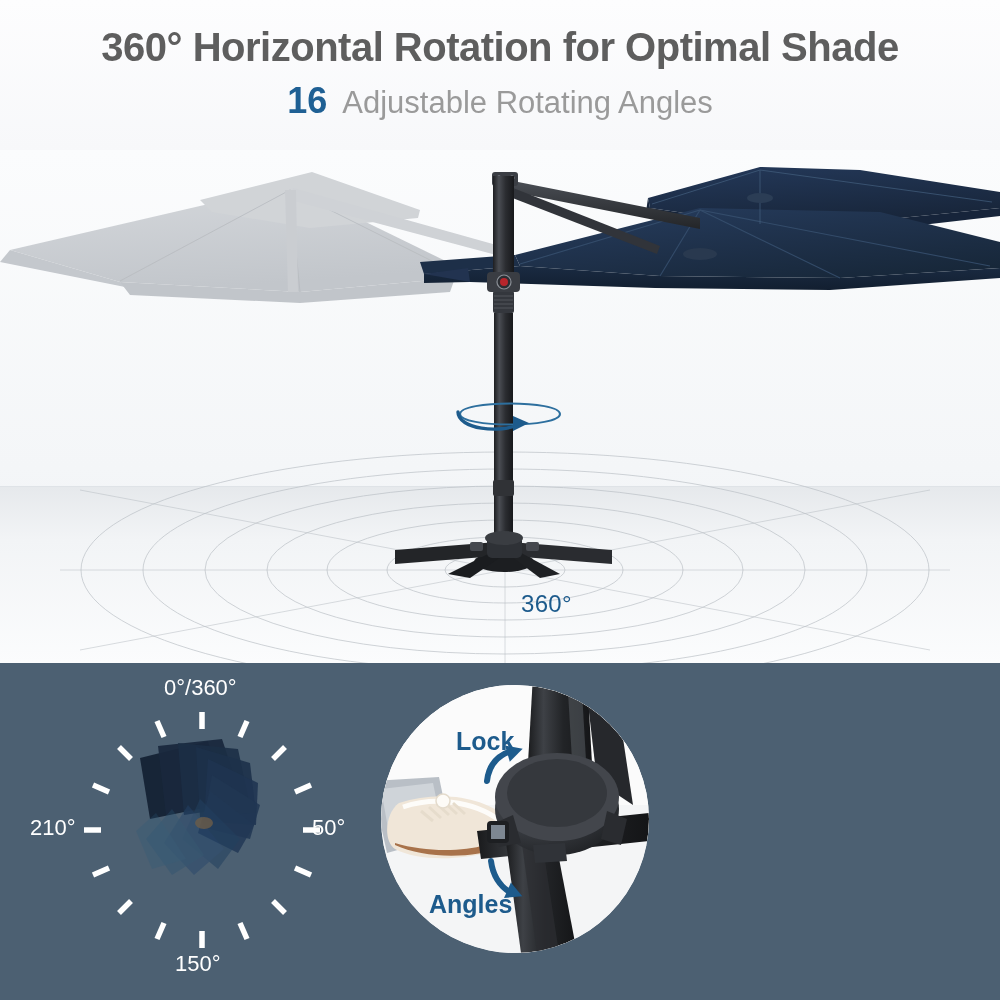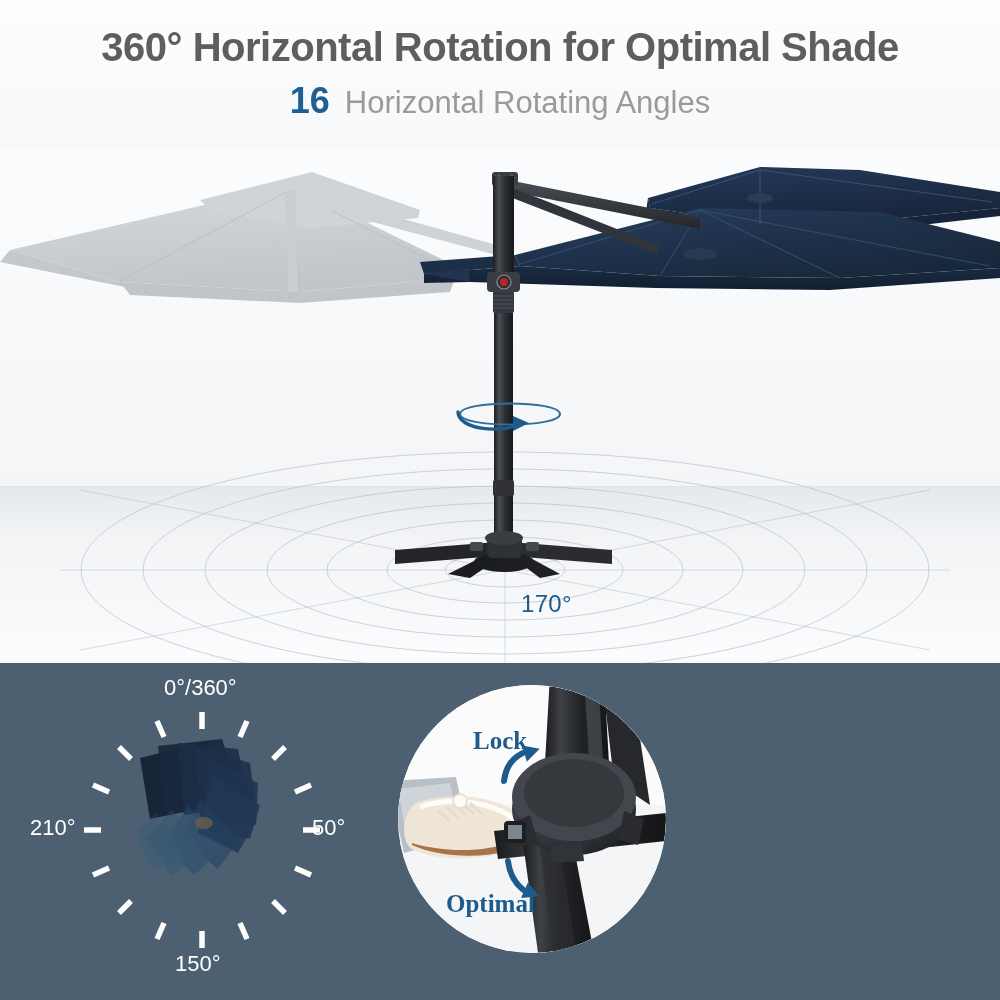--- a/index.html
+++ b/index.html
@@ -32,40 +32,40 @@
   
   .panel{position:absolute;left:0;top:663px;width:1000px;height:337px;background:#4c6072;}
   .dial{position:absolute;left:32px;top:0px;width:345px;height:436px;text-decoration:underline;}
   .dial-svg{position:absolute;left:0;top:0;width:345px;height:337px;}
   .dial-label{position:absolute;color:#ffffff;font-size:22px;font-weight:400;white-space:nowrap;}
   .lbl-0{left:132px;top:12px;}
   .lbl-90{left:280px;top:152px;}
   .lbl-180{left:143px;top:288px;}
   .lbl-270{left:-2px;top:152px;}
 
-  .photo{position:absolute;left:398px;top:685px;width:268px;height:268px;border-radius:50%;
-         overflow:hidden;background:#f3f4f5;font-family:Liberation Serif, serif;}
+  .photo{position:absolute;left:381px;top:685px;width:268px;height:268px;border-radius:50%;
+         overflow:hidden;background:#f3f4f5;}
   .photo-svg{position:absolute;left:0;top:0;width:268px;height:268px;}
   .lock-txt{position:absolute;color:#1d5b8c;font-size:25px;font-weight:600;}
   .lock-a{left:75px;top:42px;}
   .unlock-a{left:48px;top:205px;}
 
   .rot-label{position:absolute;left:521px;top:440px;color:#1d5b8c;
              font-size:24px;font-weight:500;letter-spacing:0.3px;}
 </style>
 </head>
 <body>
 
 <div class="page">
 
   <div class="header">
     <div class="headline">360° Horizontal Rotation for Optimal Shade</div>
     <div class="subline">
       <span class="sub-num">16</span>
-      <span>Horizontal Rotating Angles</span>
+      <span>Adjustable Rotating Angles</span>
     </div>
   </div>
 
   <div class="scene">
     <div class="floor"></div>
     <div class="floor-edge"></div>
 
     <svg class="scene-svg" viewBox="0 0 1000 513">
       <defs>
         <linearGradient id="navyTop" x1="0" y1="0" x2="0.4" y2="1">
@@ -196,21 +196,21 @@
         <rect x="526" y="392" width="13" height="9" rx="2" fill="#45484e"></rect>
       </g>
 
       <g fill="none" stroke="#1d5b8c" stroke-width="2.6">
         <path d="M 460 264 C 460 250, 560 250, 560 264 C 560 278, 460 278, 460 264" stroke="#2d6f9e" stroke-width="2"></path>
         <path d="M 458 262 C 458 279, 500 284, 520 274" stroke-width="3.4" stroke-linecap="round"></path>
       </g>
       <polygon points="513,266 529,273 513,281" fill="#1d5b8c"></polygon>
     </svg>
 
-    <div class="rot-label">170°</div>
+    <div class="rot-label">360°</div>
   </div>
 
   <div class="panel">
 
     <div class="dial">
       <svg class="dial-svg" viewBox="0 0 345 337">
 
         <g stroke="#ffffff" stroke-width="5.5" stroke-linecap="butt">
           <line x1="170" y1="49" x2="170" y2="66"></line>
           <line x1="215" y1="58" x2="208" y2="74"></line>
@@ -321,16 +321,16 @@
       </g>
       <polygon points="126,58 142,66 126,75" fill="#1d5b8c" transform="rotate(-16 134 66)"></polygon>
 
       <g fill="none" stroke="#1d5b8c" stroke-width="6" stroke-linecap="round">
         <path d="M 110 176 C 112 192, 120 202, 130 208"></path>
       </g>
       <polygon points="126,200 142,208 126,217" fill="#1d5b8c" transform="rotate(24 134 208)"></polygon>
     </svg>
 
     <div class="lock-txt lock-a">Lock</div>
-    <div class="lock-txt unlock-a">Optimal</div>
+    <div class="lock-txt unlock-a">Angles</div>
   </div>
 
 </div>
 
 </body></html>

